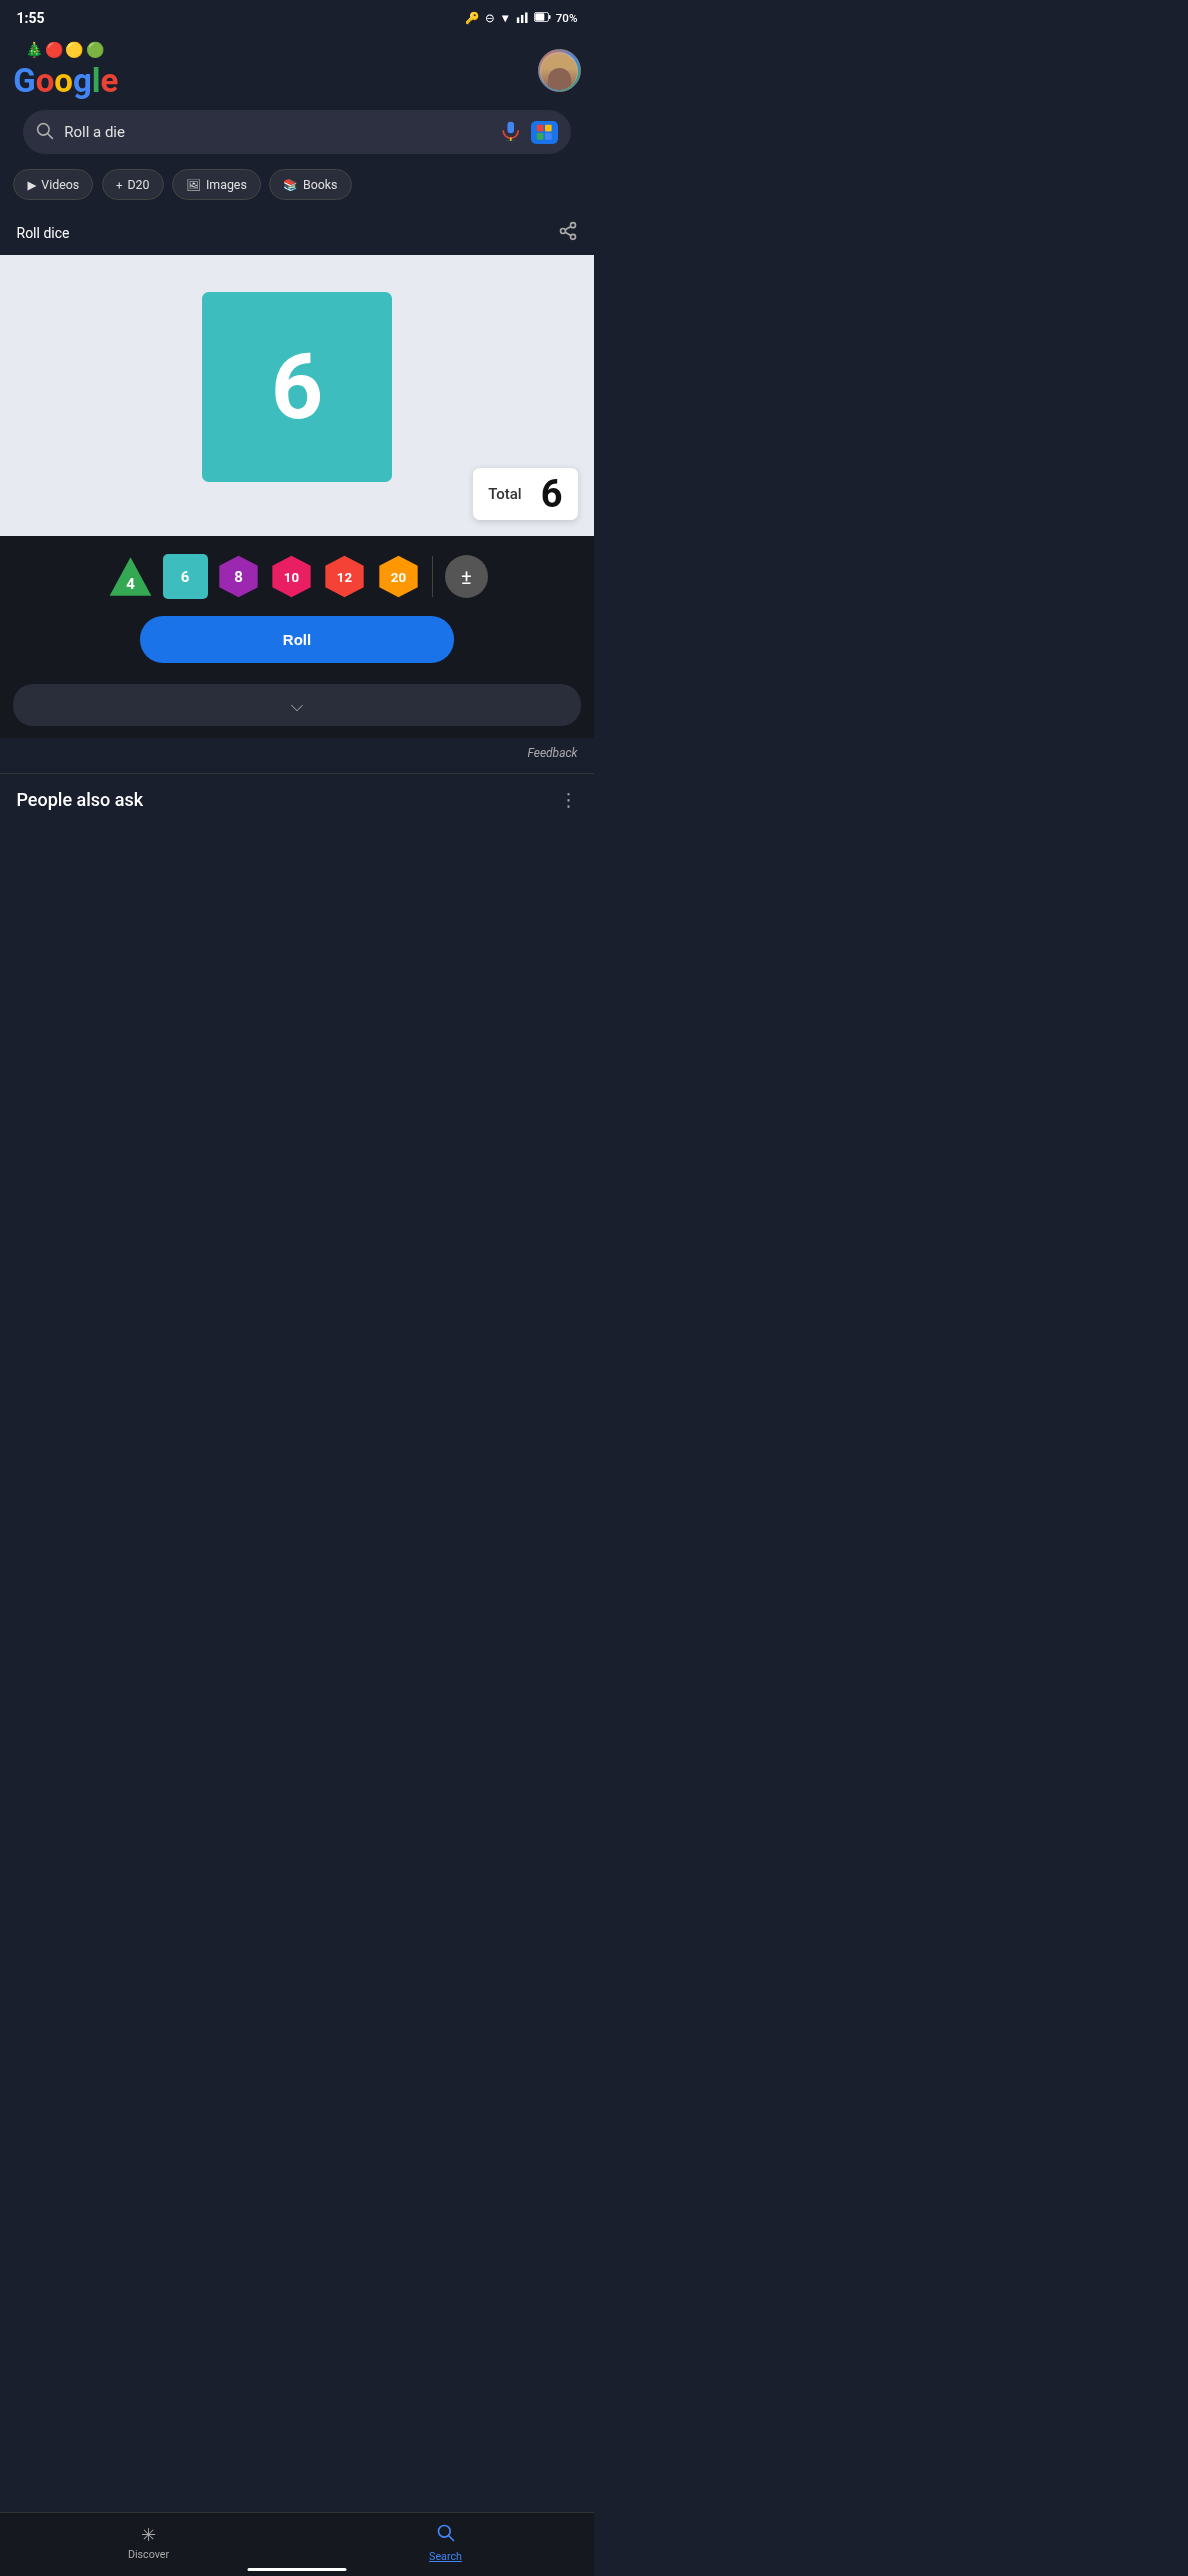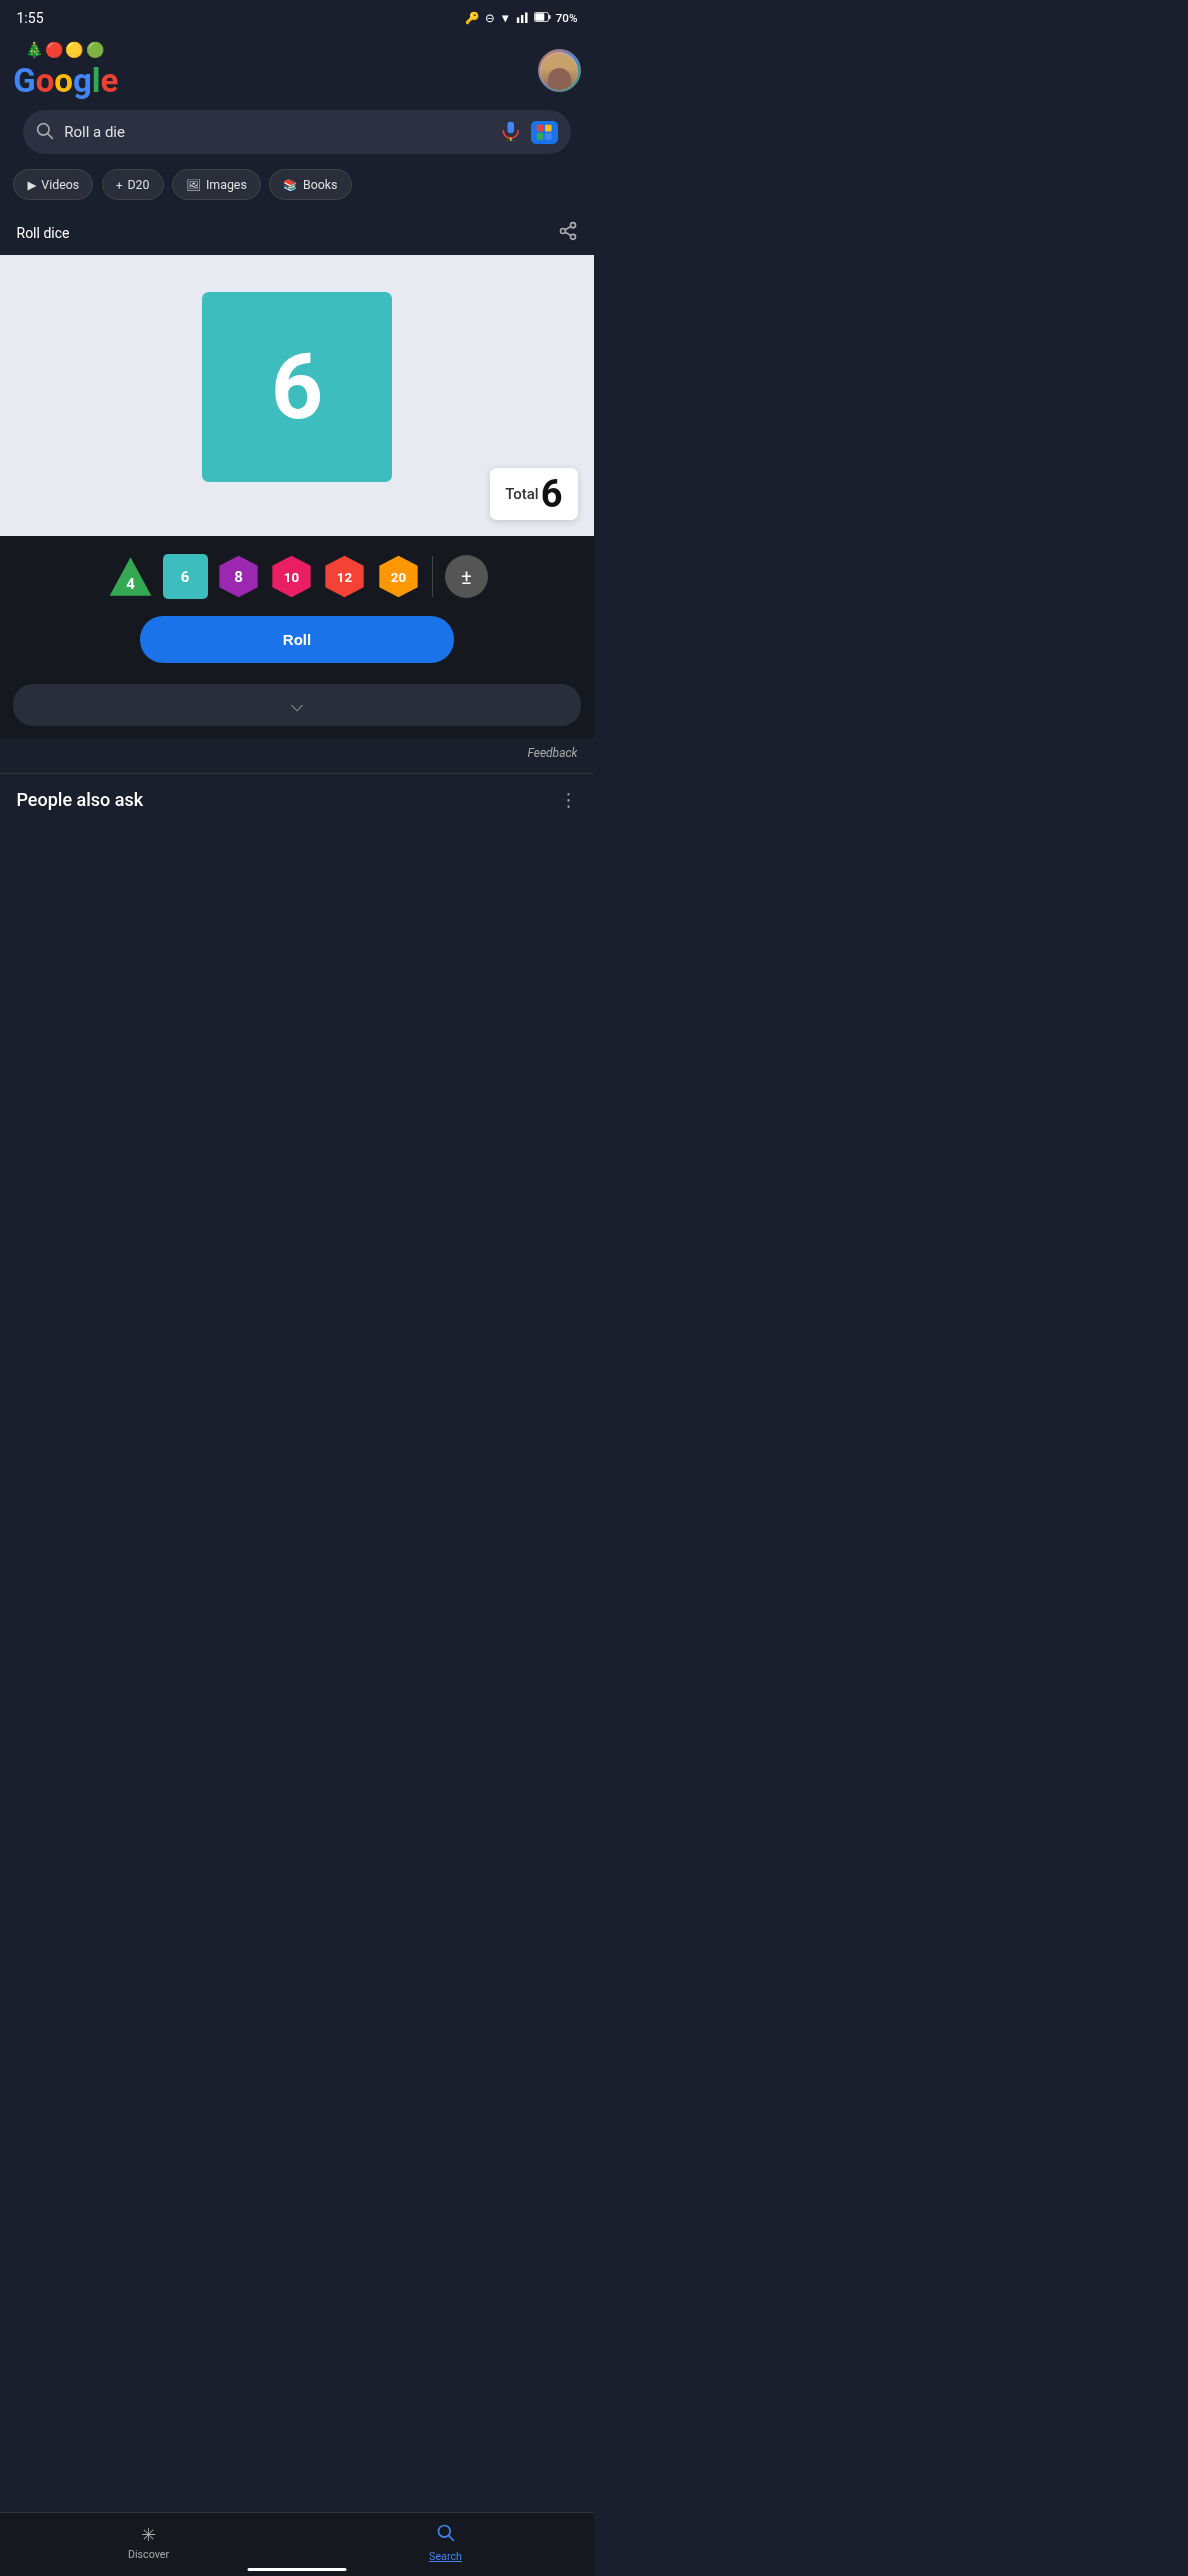--- a/index.html
+++ b/index.html
@@ -16,21 +16,21 @@
     .status-bar {
       display: flex;
       justify-content: space-between;
       align-items: center;
       padding: 6.6px 16.5px 3.3px;
       background: #1a1f2e;
       height: 33px;
     }
     .status-time {
       font-size: 14px;
-      font-weight: 400;
+      font-weight: 700;
       color: #fff;
     }
     .status-icons {
       display: flex;
       align-items: center;
       gap: 5px;
       font-size: 11.6px;
       color: #fff;
     }
     .battery-text { font-size: 11.6px; font-weight: 500; }
@@ -159,21 +159,21 @@
     .total-badge {
       position: absolute;
       bottom: 16.5px;
       right: 16.5px;
       background: #fff;
       color: #111;
       padding: 6.6px 15px;
       border-radius: 6.6px;
       display: flex;
       align-items: center;
-      gap: 2px;
+      gap: 19px;
       box-shadow: 0 1.7px 6.6px rgba(0,0,0,0.15);
     }
     .total-label {
       font-size: 15px;
       font-weight: 500;
       color: #333;
     }
     .total-value {
       font-size: 38px;
       font-weight: 700;

